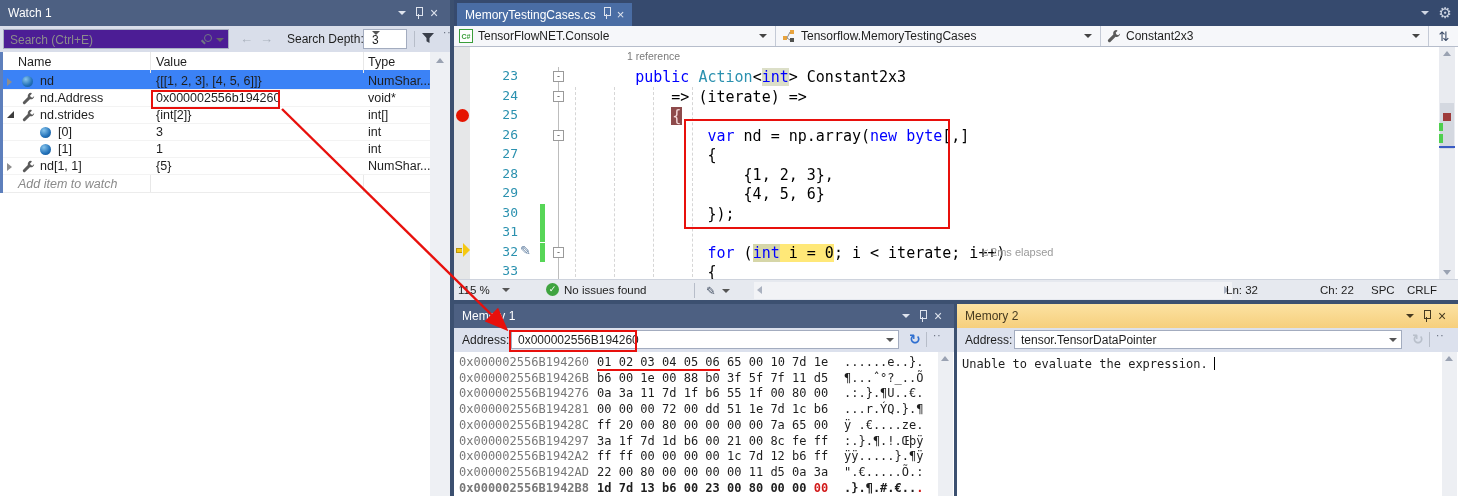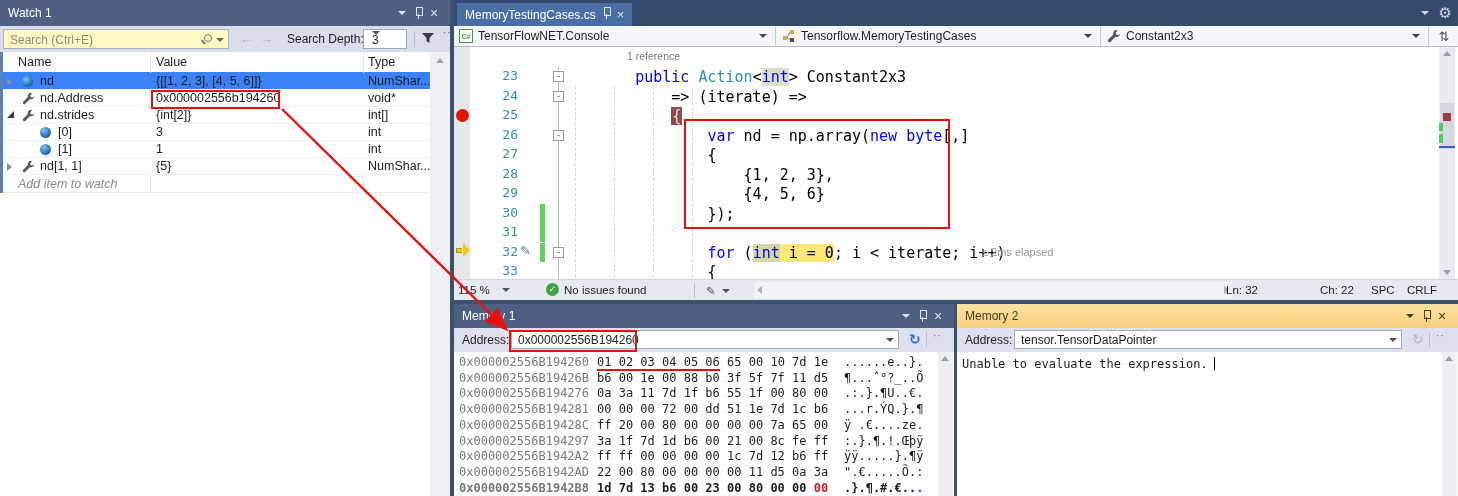--- a/index.html
+++ b/index.html
@@ -21,30 +21,30 @@
   .dots2 { color:#5a6272; font-size:10px; letter-spacing:1px; }
   .sbar-up { width:0;height:0;border-left:4px solid transparent;border-right:4px solid transparent;border-bottom:5px solid #9aa2b2; }
   .sbar-dn { width:0;height:0;border-left:4px solid transparent;border-right:4px solid transparent;border-top:5px solid #9aa2b2; }
   .refresh { font-size:14px; font-weight:bold; color:#2f6fd0; }
   .refresh.off { color:#b9c0cb; }
 
   
   #watch { left:0; top:0; width:450px; height:496px; background:#fff; }
   #watch .titlebar { height:26px; }
   #watch-toolbar { position:absolute; left:0; top:26px; width:450px; height:26px; background:#d9deea; }
-  #watch-search { position:absolute; left:3px; top:3px; width:226px; height:20px; background:#fef9c3; border:1px solid #a8b0c2; }
+  #watch-search { position:absolute; left:3px; top:3px; width:226px; height:20px; background:#4c1d95; border:1px solid #a8b0c2; }
   #watch-search .ph { position:absolute; left:6px; top:3px; color:#8c8c8c; }
   .mag { position:absolute; right:16px; top:4px; width:8px; height:8px; border:1.6px solid #707684; border-radius:50%; }
   .mag:after { content:""; position:absolute; left:-4px; top:6px; width:5px; height:1.6px; background:#707684; transform:rotate(45deg); }
   #watch-toolbar .nav-arrow { position:absolute; top:5px; font-size:13px; color:#a9b0bc; font-weight:bold; }
   #depth-label { position:absolute; left:287px; top:6px; }
   #depth-combo { position:absolute; left:363px; top:3px; width:44px; height:20px; }
   #depth-combo span { position:absolute; left:8px; top:3px; }
   #watch-filter { position:absolute; left:421px; top:5px; width:14px; height:14px; }
-  #watch-grid-head { position:absolute; left:0; top:52px; width:430px; height:21px; background:#fff; border-bottom:1px solid #3b82f6; font-size:12.5px; }
+  #watch-grid-head { position:absolute; left:0; top:52px; width:430px; height:21px; background:#fff; border-bottom:3px solid #3b82f6; font-size:12.5px; }
   .colline { position:absolute; top:52px; height:141px; width:1px; background:#e8e8e8; }
   #watch-blue-edge { position:absolute; left:0; top:52px; width:3px; height:141px; background:#5d7fbc; }
   #watch-scrollcol { position:absolute; left:430px; top:52px; width:20px; height:444px; background:#eef0f4; }
   #watch-rows { position:absolute; left:0; top:73px; width:430px; }
   .wrow { position:absolute; left:3px; width:427px; height:17px; border-bottom:1px solid #f3f3f3; background:#fff; }
   .wrow.shaded { background:#3b82f6; }
   .wrow span.cell { position:absolute; top:1px; font-size:12.5px; white-space:nowrap; }
   .exp-c { position:absolute; width:0; height:0; border-top:4px solid transparent; border-bottom:4px solid transparent; border-left:5px solid #8e8e8e; top:5px; }
   .exp-e { position:absolute; width:0; height:0; border-right:7px solid #3c3c3c; border-top:7px solid transparent; top:4px; }
   .ic-sphere { position:absolute; width:11px; height:11px; border-radius:50%; top:3px;

